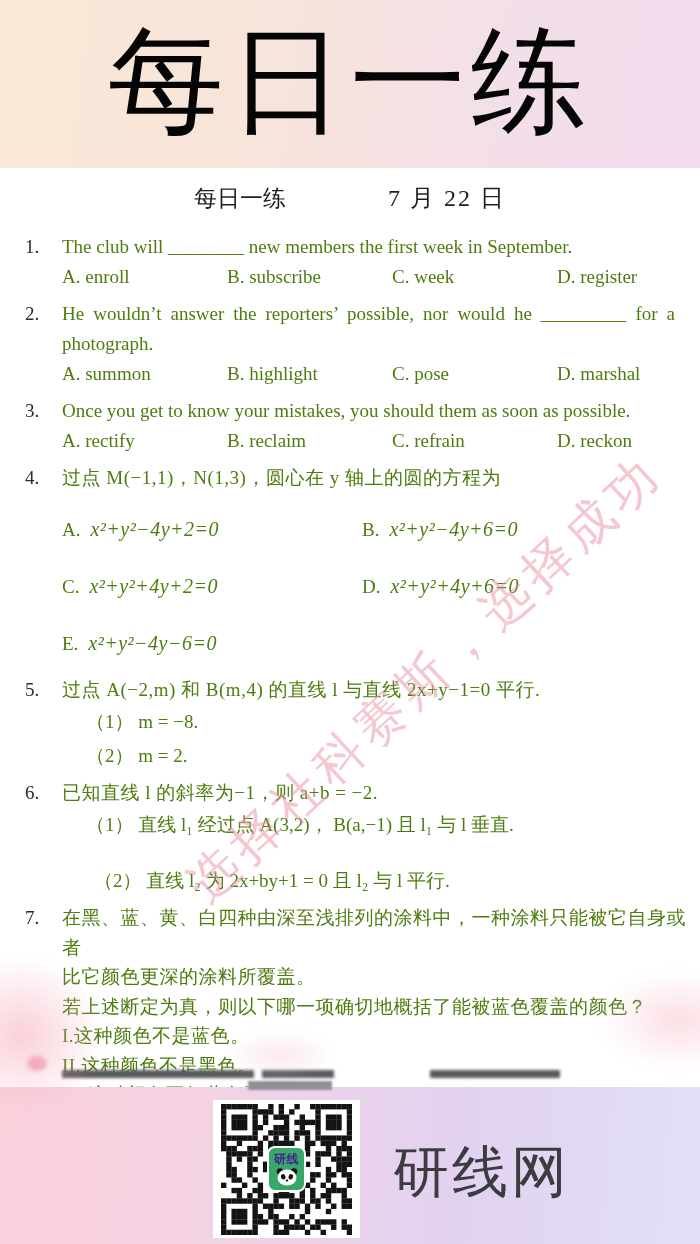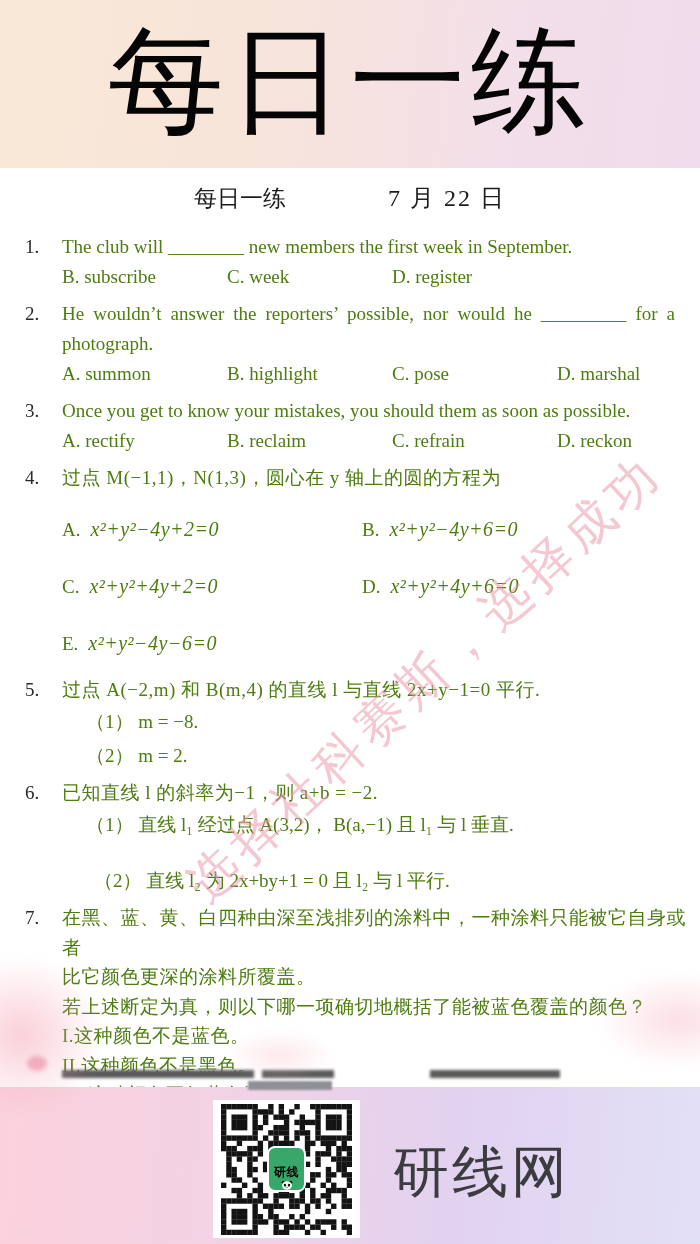--- a/index.html
+++ b/index.html
@@ -107,21 +107,21 @@
     background:#ffffff;
   }
   .qr-svg { position:absolute; left:8px; top:4px; }
   .qr-logo {
     position:absolute; left:54px; top:46px; width:39px; height:46px;
     background:#38a76a; border:2px solid #ffffff; border-radius:8px;
     display:flex; flex-direction:column; align-items:center;
   }
   .qr-logo-text {
     font-family:"Liberation Sans","DejaVu Sans",sans-serif;
-    font-size:12px; font-weight:bold; color:#000000; line-height:16px; margin-top:16px;
+    font-size:12px; font-weight:bold; color:#4c1d95; line-height:16px; margin-top:3px;
     letter-spacing:0.5px; white-space:nowrap;
   }
   .panda-icon { margin-top:0px; }
   .brand-text {
     position:absolute; left:393px; top:1140px;
     font-family:"Liberation Sans","DejaVu Sans",sans-serif;
     font-size:56px; font-weight:normal; color:#3b3b40; letter-spacing:3px;
     line-height:64px; white-space:nowrap;
   }
 </style>
@@ -137,20 +137,21 @@
   <div class="subtitle-row">
     <span class="subtitle-left">每日一练</span>
     <span class="subtitle-right">7 月 22 日</span>
   </div>
 
   <div class="q">
     <div class="q-num">1.</div>
     <div class="q-body">
       <div class="stem">The club will ________ new members the first week in September.</div>
       <div class="opts4">
+        <span class="opt">A. enroll</span>
         <span class="opt">B. subscribe</span>
         <span class="opt">C. week</span>
         <span class="opt">D. register</span>
       </div>
     </div>
   </div>
 
   <div class="q">
     <div class="q-num">2.</div>
     <div class="q-body">

